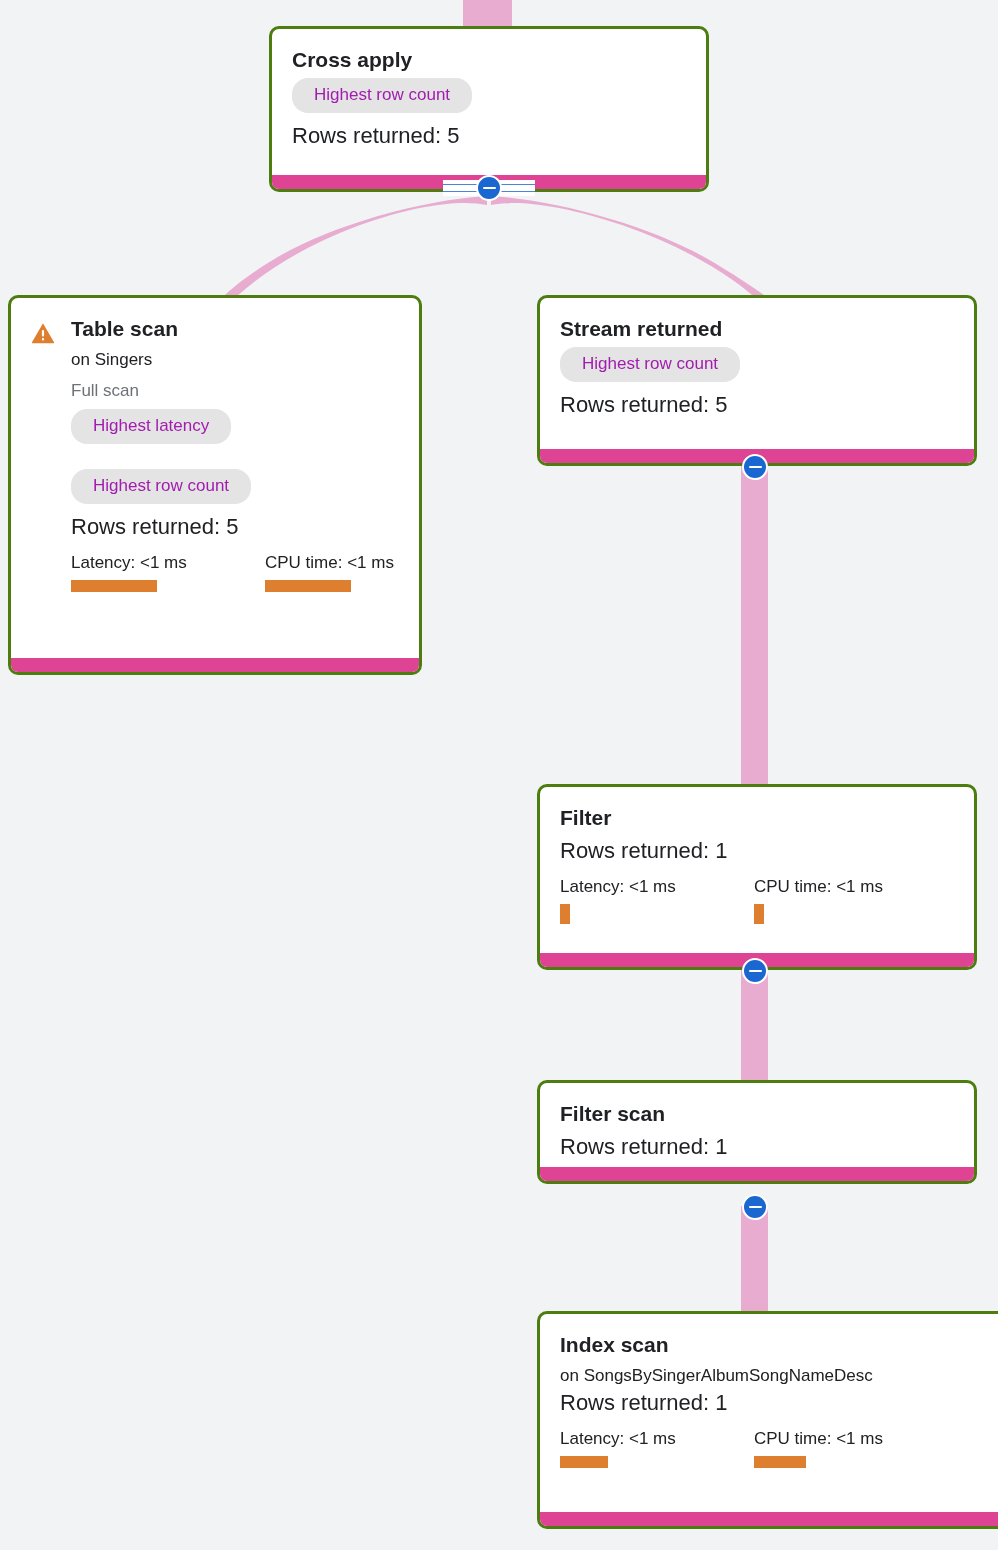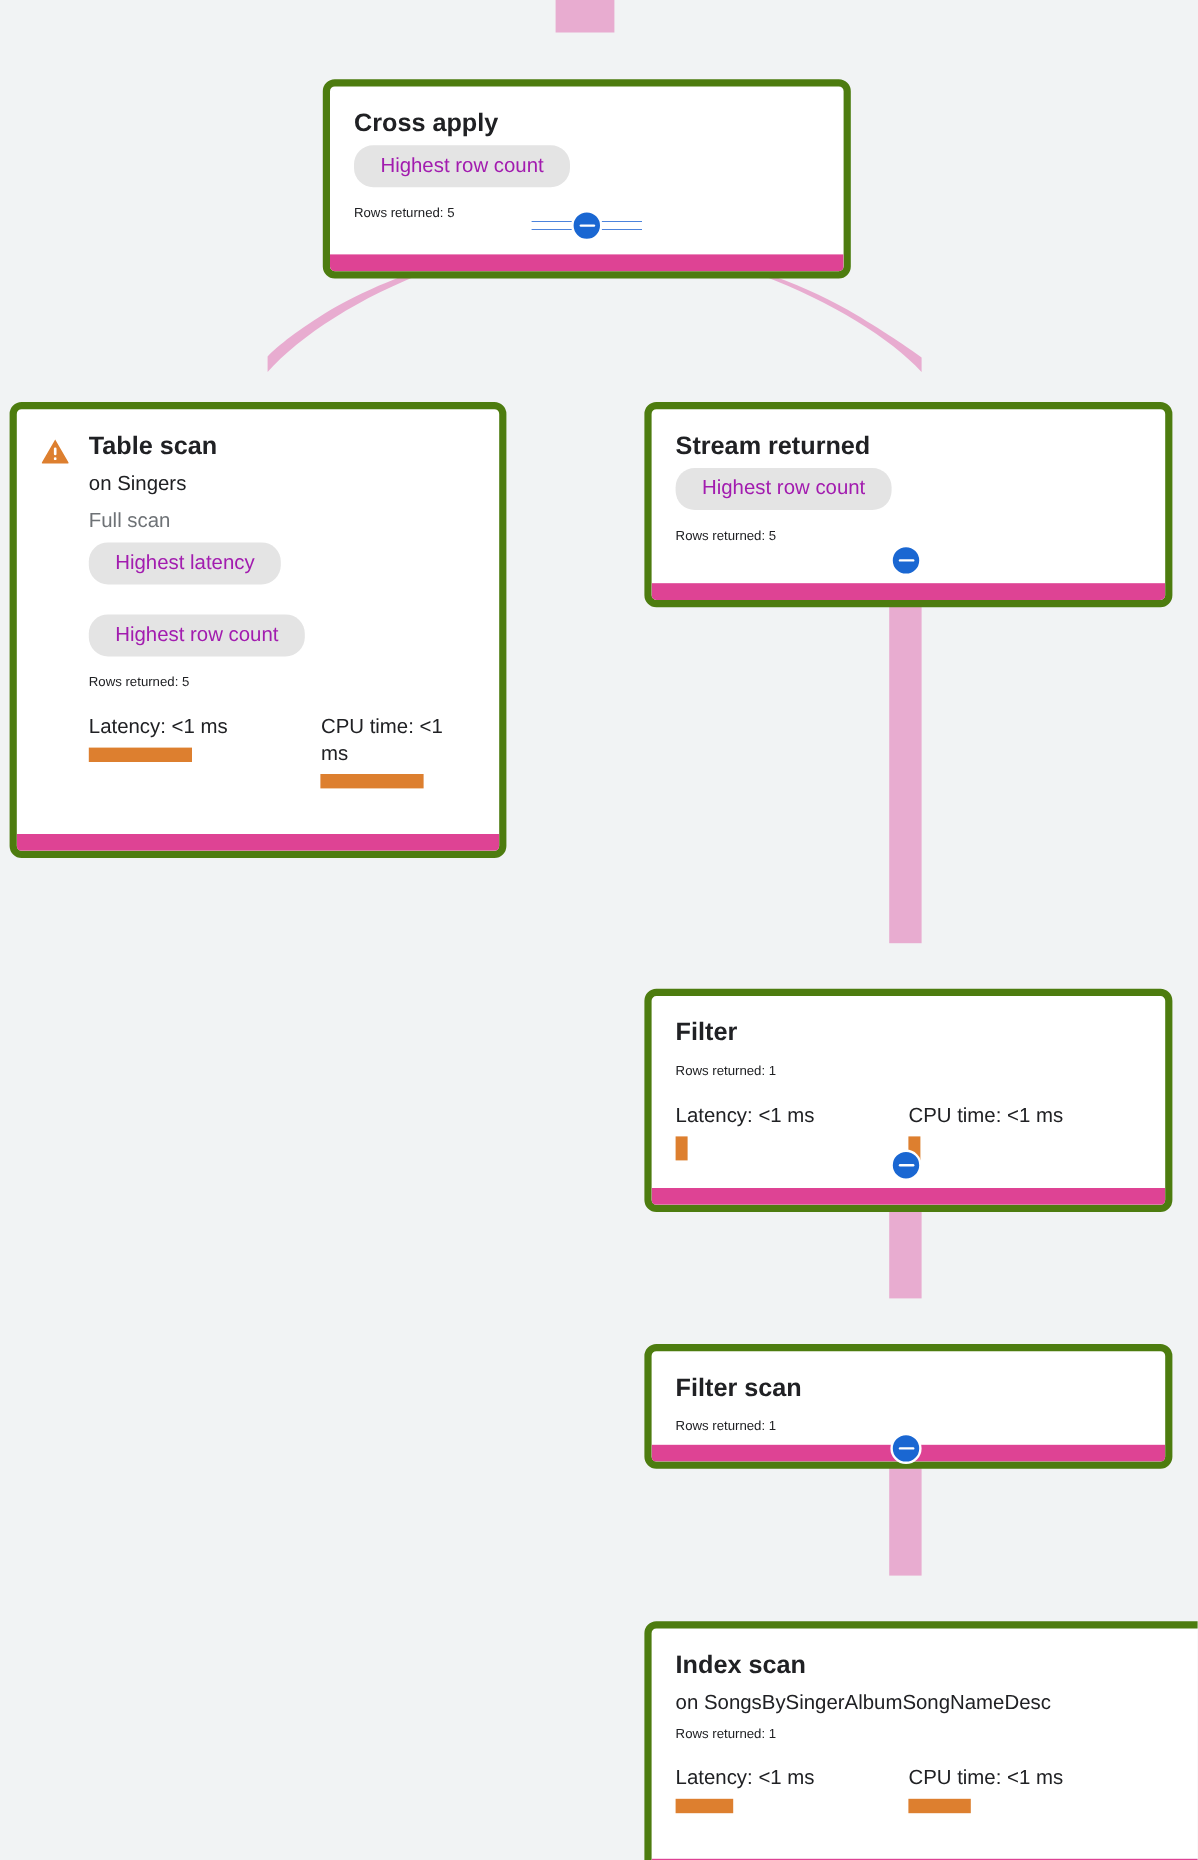--- a/index.html
+++ b/index.html
@@ -9,25 +9,24 @@
     font-family:"Liberation Sans","DejaVu Sans",sans-serif;
     position:relative;
     overflow:hidden;
     -webkit-font-smoothing:antialiased;
   }
   #edges{position:absolute;left:0;top:0;width:998px;height:1550px;pointer-events:none;}
 
   .node{
     position:absolute;
     background:#ffffff;
-    border:6px solid #4d7c0f;
+    border:3px solid #4d7c0f;
     border-radius:10px;
     box-sizing:border-box;
     overflow:hidden;
-    margin-top:40px;
   }
   .node-body{padding:18px 20px 16px 20px;position:relative;}
   .node-bar{position:absolute;left:0;right:0;bottom:0;height:14px;background:#DE4394;}
 
   .node-head{display:flex;align-items:flex-start;gap:16px;}
   .warn-icon{flex:0 0 auto;margin-top:6px;}
   .node-title{
     font-size:21px;
     font-weight:700;
     color:#202124;
@@ -35,21 +34,21 @@
     line-height:26px;
   }
   .node-sub{
     font-size:17px;
     color:#202124;
     line-height:27px;
     margin-top:4px;
   }
   .node-sub.muted{color:#6E7276;}
   .node-rows{
-    font-size:11px;
+    font-size:22px;
     color:#202124;
     line-height:27px;
   }
   .chips{margin:5px 0 2px 0;}
   .chip{
     display:inline-block;
     background:#E4E4E4;
     color:#a21caf;
     font-size:17px;
     line-height:20px;

